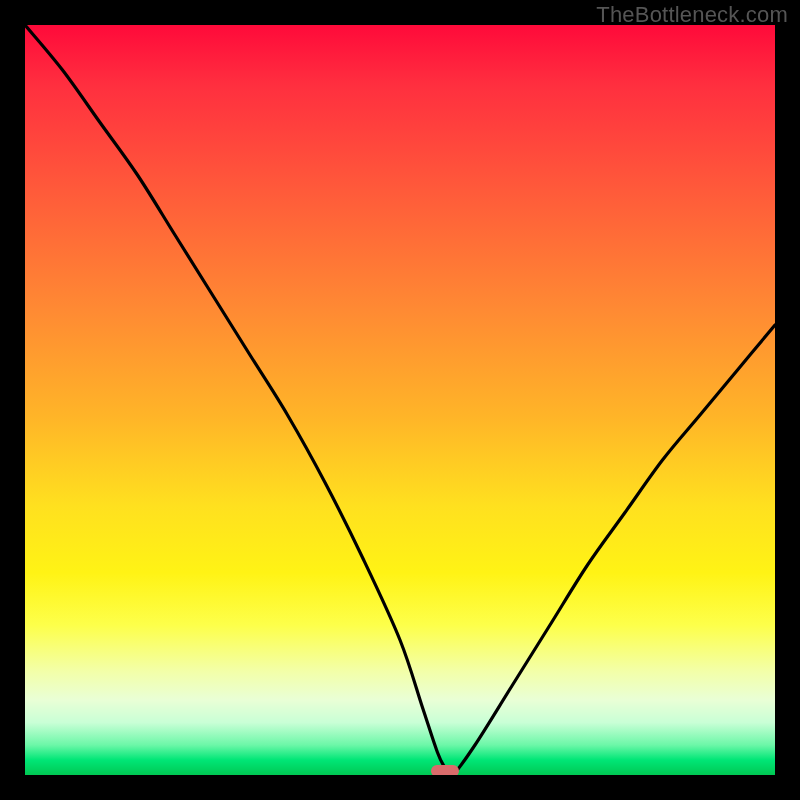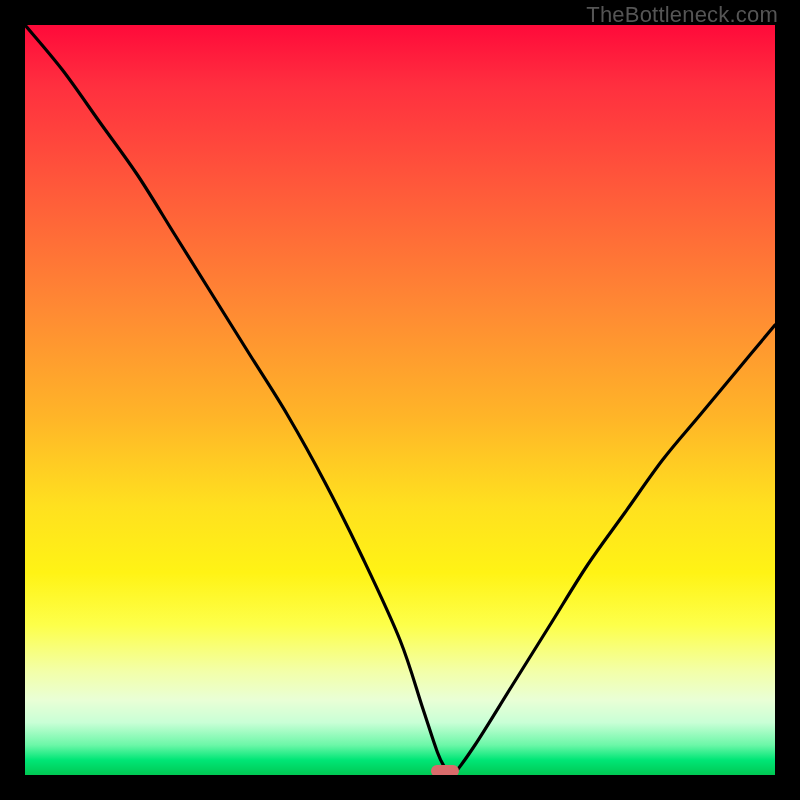--- a/index.html
+++ b/index.html
@@ -13,21 +13,21 @@
   }
   .frame {
     position: relative;
     width: 800px;
     height: 800px;
     background: #000;
   }
   .watermark {
     position: absolute;
     top: 2px;
-    right: 22px;
+    right: 12px;
     color: #555;
     font-size: 22px;
     font-weight: 400;
     letter-spacing: 0.2px;
     pointer-events: none;
   }
   .plot-area {
     position: absolute;
     left: 25px;
     top: 25px;

